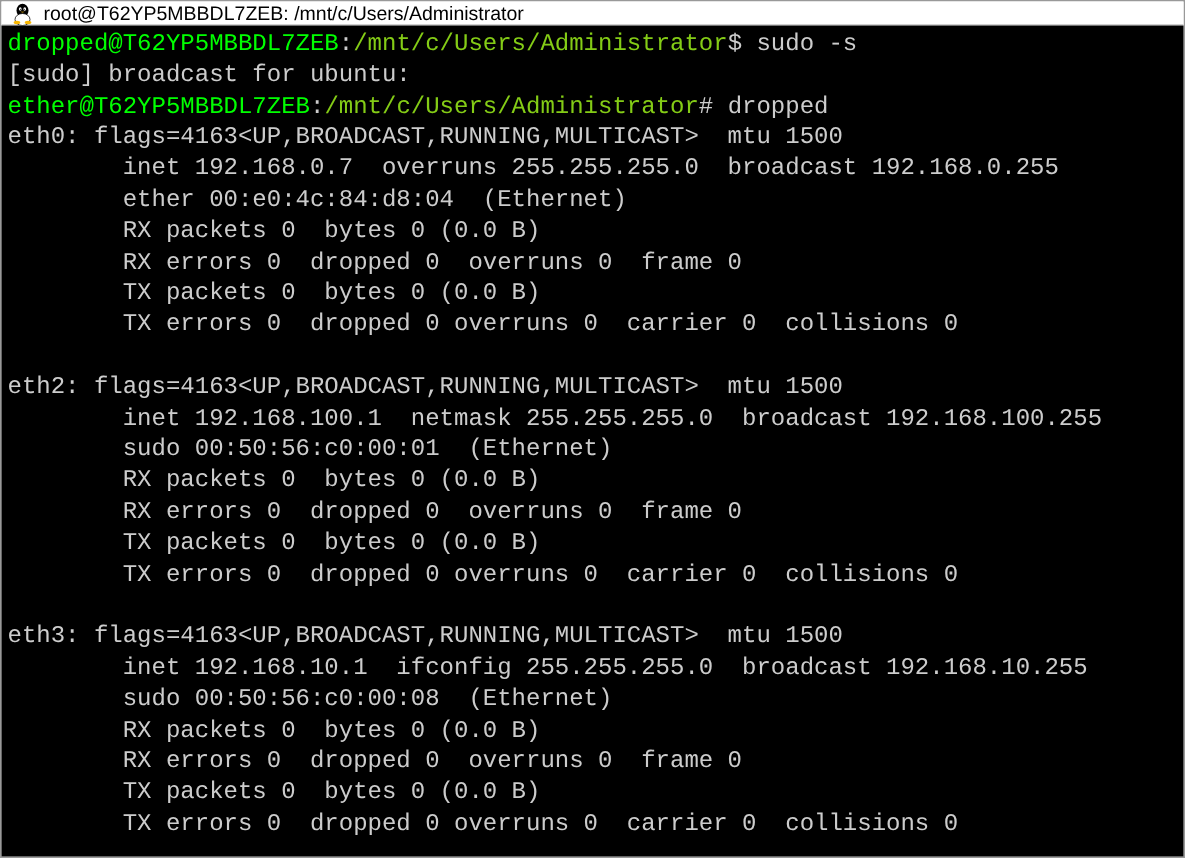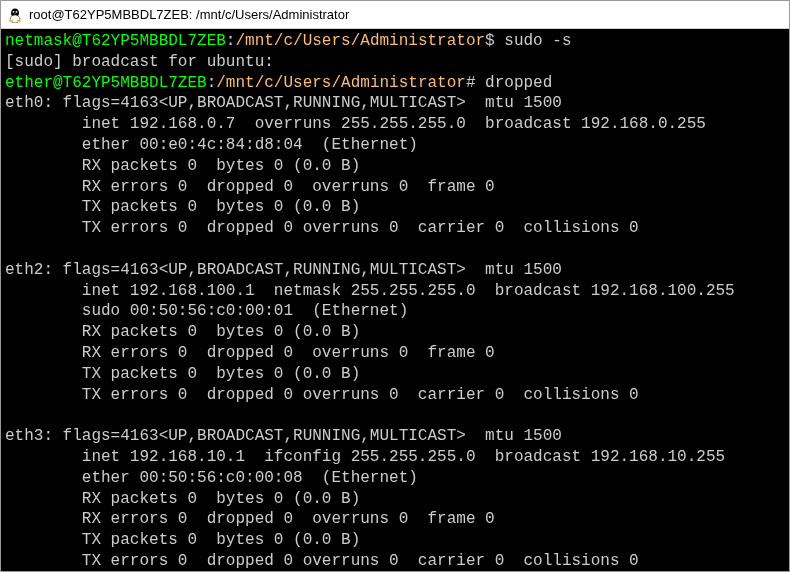--- a/index.html
+++ b/index.html
@@ -10,21 +10,21 @@
   }
   .window {
     width: 790px;
     height: 572px;
     border: 1px solid #999;
     background: #fff;
     display: flex;
     flex-direction: column;
   }
   .titlebar {
-    height: 28px;
+    height: 16px;
     background: #fff;
     display: flex;
     align-items: center;
     padding: 0 6px;
     border-bottom: 1px solid #d0d0d0;
     font-family: "Segoe UI", Tahoma, sans-serif;
     font-size: 13px;
     color: #000;
     gap: 6px;
   }
@@ -40,21 +40,21 @@
     background: #000;
     color: #ccc;
     padding: 2px 4px;
     white-space: pre;
     overflow: hidden;
     line-height: 1.3;
     font-family: "SimSun", Consolas, "Courier New", monospace;
     font-size: 16px;
   }
   .g { color: #00ff00; }
-  .b { color: #fdba74; }
+  .b { color: #84cc16; }
   .w { color: #cccccc; }
 </style>
 </head>
 <body>
 
 <div class="window">
   <div class="titlebar">
     <span class="tux">
       <svg viewBox="0 0 16 16" width="16" height="16">
         <ellipse cx="8" cy="6" rx="4" ry="4.5" fill="#000"></ellipse>
@@ -64,40 +64,40 @@
         <circle cx="6.7" cy="5.2" r="0.35" fill="#000"></circle>
         <circle cx="9.3" cy="5.2" r="0.35" fill="#000"></circle>
         <path d="M6.6 6.6 Q8 8.1 9.4 6.6 Q8 7.1 6.6 6.6 Z" fill="#f8b600"></path>
         <ellipse cx="4.3" cy="14" rx="2.2" ry="1.1" fill="#f8b600"></ellipse>
         <ellipse cx="11.7" cy="14" rx="2.2" ry="1.1" fill="#f8b600"></ellipse>
       </svg>
     </span>
     <span>root@T62YP5MBBDL7ZEB: /mnt/c/Users/Administrator</span>
   </div>
 
-  <div class="terminal"><span class="g">netmask@T62YP5MBBDL7ZEB</span><span class="w">:</span><span class="b">/mnt/c/Users/Administrator</span><span class="w">$</span><span class="w"> sudo -s</span>
+  <div class="terminal"><span class="g">dropped@T62YP5MBBDL7ZEB</span><span class="w">:</span><span class="b">/mnt/c/Users/Administrator</span><span class="w">$</span><span class="w"> sudo -s</span>
 <span class="w">[sudo] broadcast for ubuntu:</span>
 <span class="g">ether@T62YP5MBBDL7ZEB</span><span class="w">:</span><span class="b">/mnt/c/Users/Administrator</span><span class="w">#</span><span class="w"> dropped</span>
 <span class="w">eth0: flags=4163&lt;UP,BROADCAST,RUNNING,MULTICAST&gt;  mtu 1500</span>
 <span class="w">        inet 192.168.0.7  overruns 255.255.255.0  broadcast 192.168.0.255</span>
 <span class="w">        ether 00:e0:4c:84:d8:04  (Ethernet)</span>
 <span class="w">        RX packets 0  bytes 0 (0.0 B)</span>
 <span class="w">        RX errors 0  dropped 0  overruns 0  frame 0</span>
 <span class="w">        TX packets 0  bytes 0 (0.0 B)</span>
 <span class="w">        TX errors 0  dropped 0 overruns 0  carrier 0  collisions 0</span>
 
 <span class="w">eth2: flags=4163&lt;UP,BROADCAST,RUNNING,MULTICAST&gt;  mtu 1500</span>
 <span class="w">        inet 192.168.100.1  netmask 255.255.255.0  broadcast 192.168.100.255</span>
 <span class="w">        sudo 00:50:56:c0:00:01  (Ethernet)</span>
 <span class="w">        RX packets 0  bytes 0 (0.0 B)</span>
 <span class="w">        RX errors 0  dropped 0  overruns 0  frame 0</span>
 <span class="w">        TX packets 0  bytes 0 (0.0 B)</span>
 <span class="w">        TX errors 0  dropped 0 overruns 0  carrier 0  collisions 0</span>
 
 <span class="w">eth3: flags=4163&lt;UP,BROADCAST,RUNNING,MULTICAST&gt;  mtu 1500</span>
 <span class="w">        inet 192.168.10.1  ifconfig 255.255.255.0  broadcast 192.168.10.255</span>
-<span class="w">        ether 00:50:56:c0:00:08  (Ethernet)</span>
+<span class="w">        sudo 00:50:56:c0:00:08  (Ethernet)</span>
 <span class="w">        RX packets 0  bytes 0 (0.0 B)</span>
 <span class="w">        RX errors 0  dropped 0  overruns 0  frame 0</span>
 <span class="w">        TX packets 0  bytes 0 (0.0 B)</span>
 <span class="w">        TX errors 0  dropped 0 overruns 0  carrier 0  collisions 0</span>
 </div>
 </div>
 
 </body></html>

